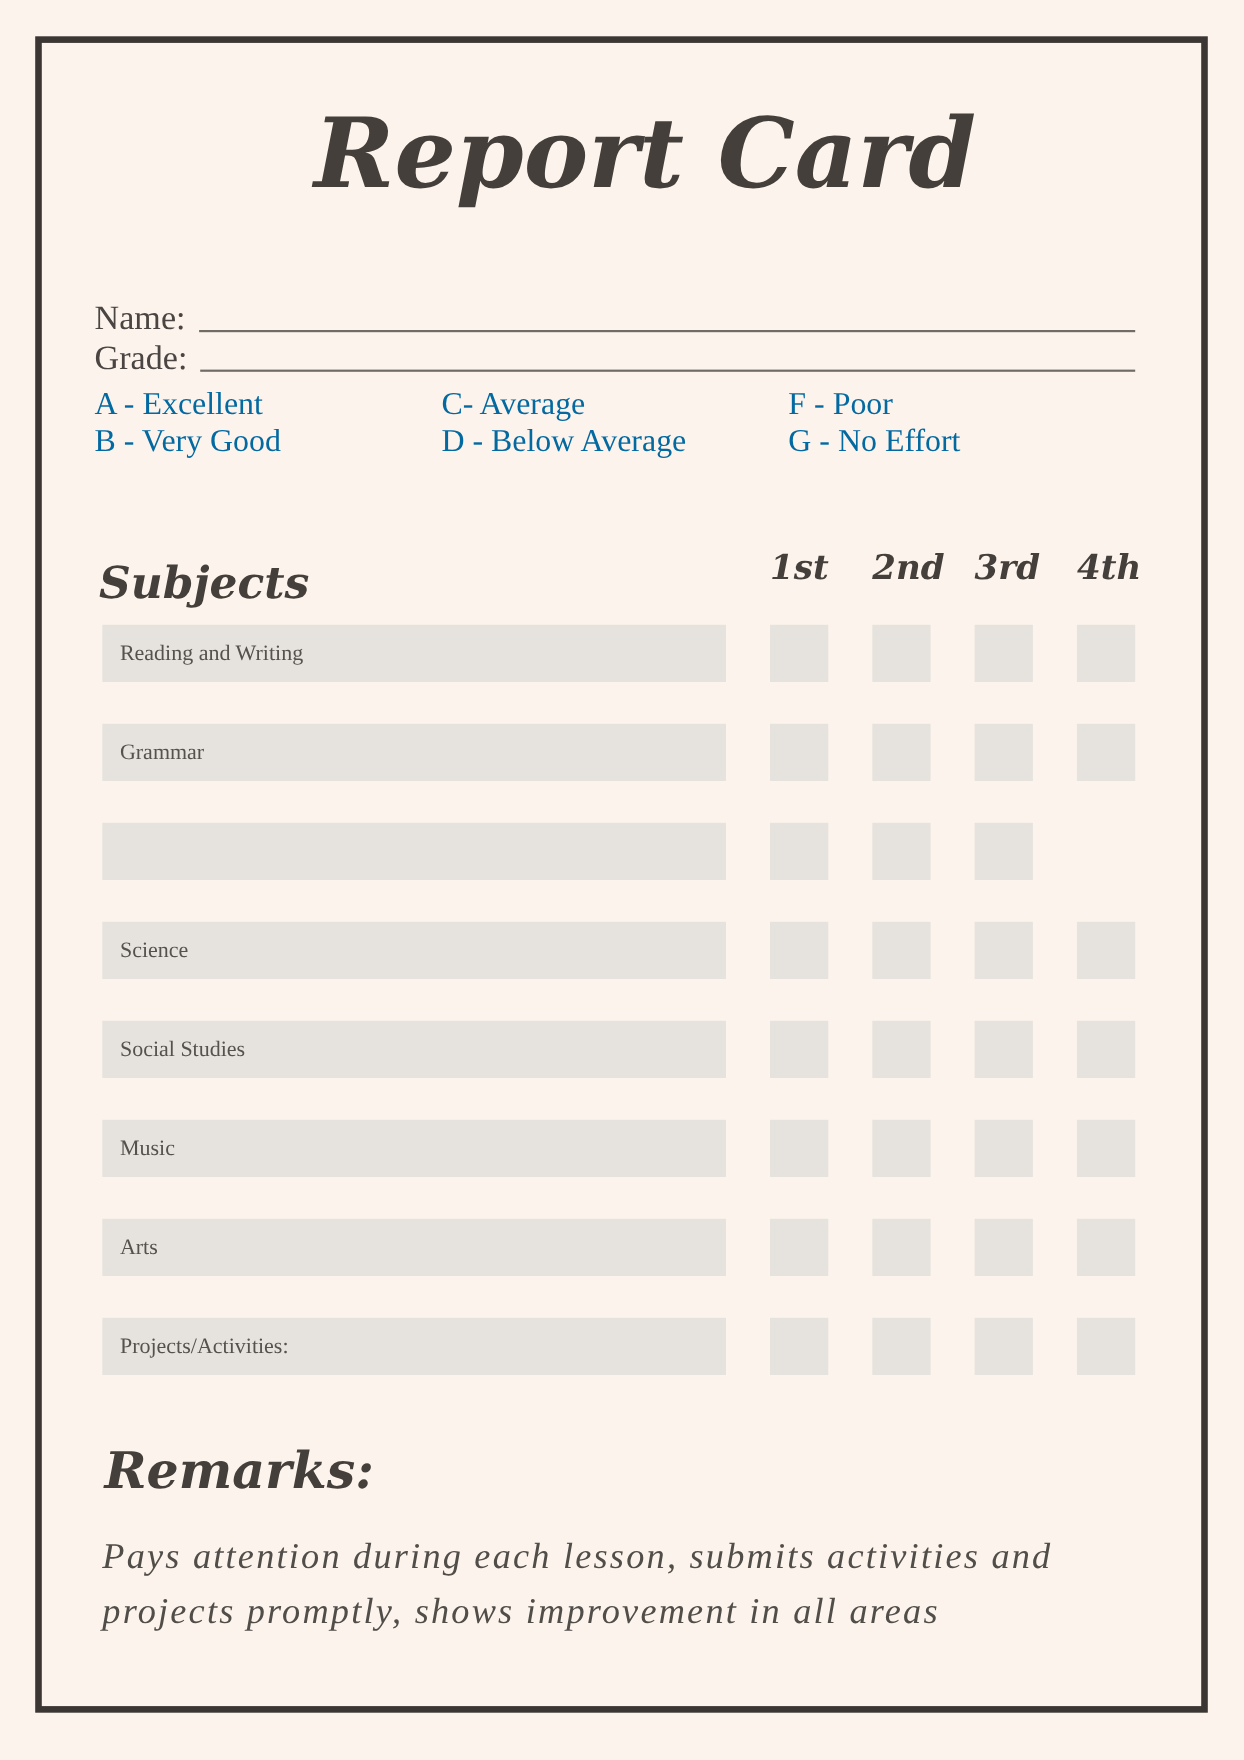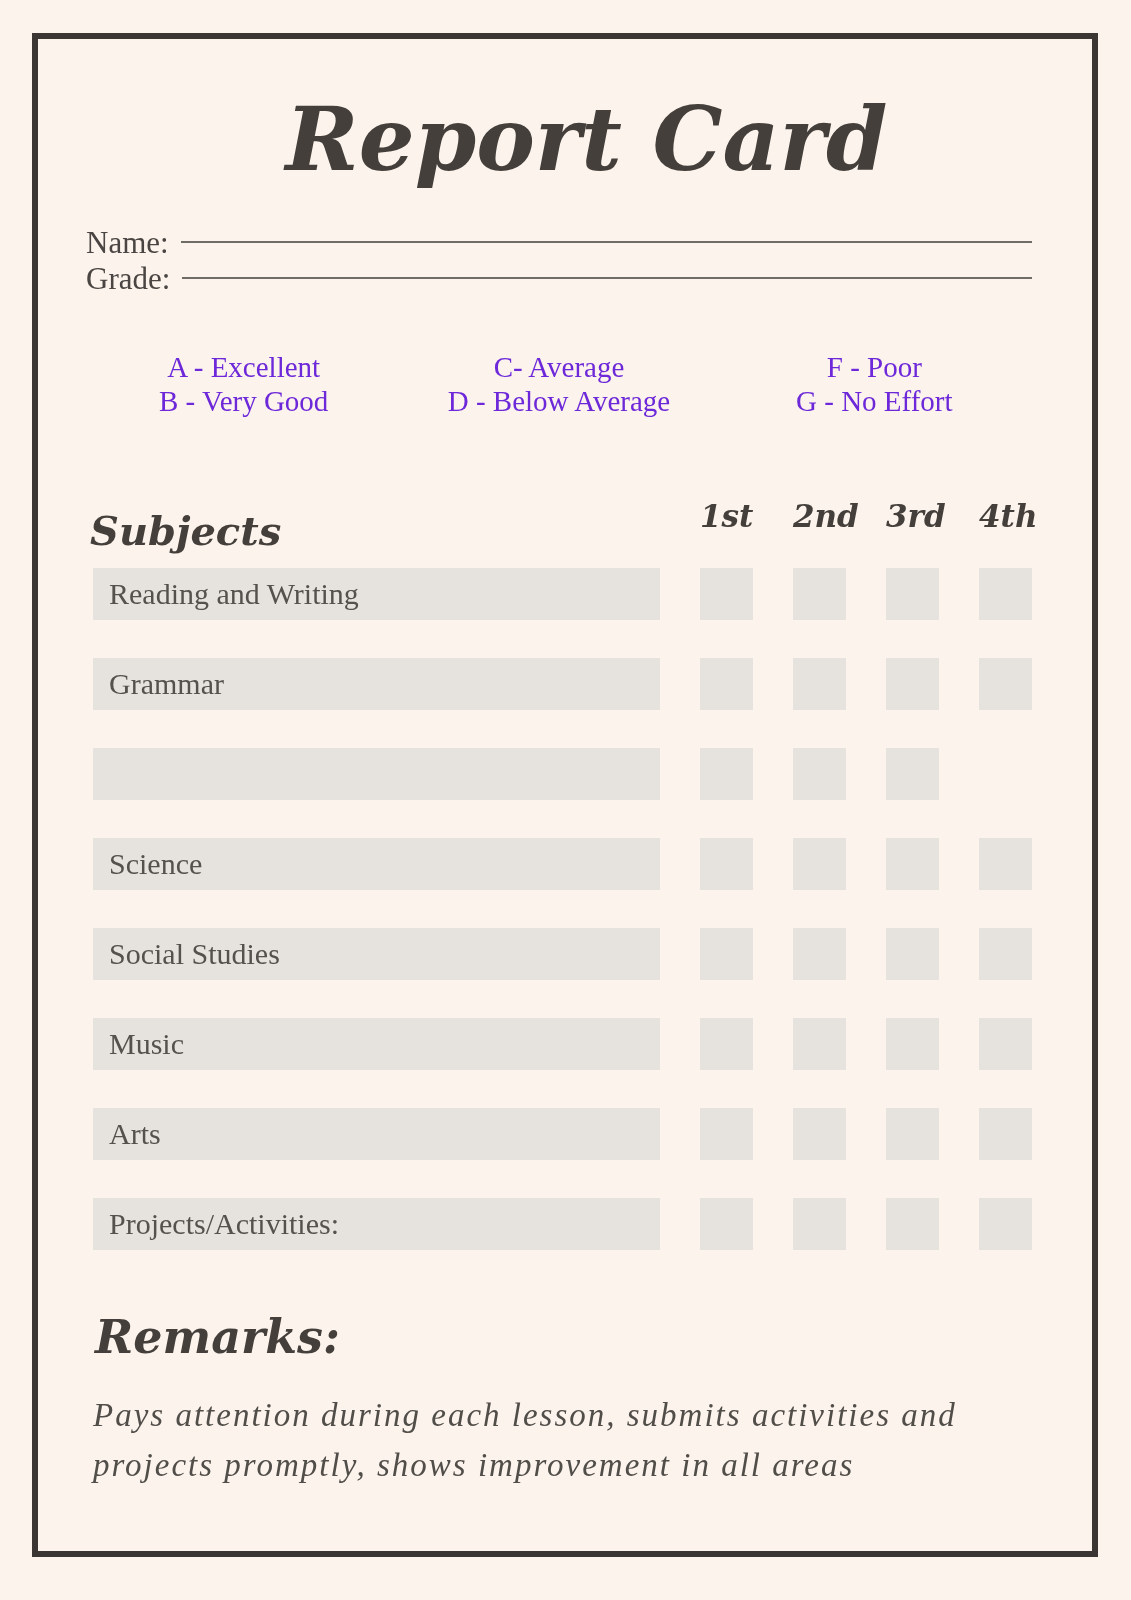--- a/index.html
+++ b/index.html
@@ -13,34 +13,34 @@
     position:absolute; left:32px; top:33px; width:1066px; height:1524px;
     border:6px solid #3b3633;
   }
   .title {
     position:absolute; left:0; right:0; top:95px; text-align:center;
     font-family:"DejaVu Serif", serif; font-style:italic; font-weight:bold;
     font-size:88px; line-height:88px; color:#443f3b;padding-left:42px;
   }
   .fieldrow {
     position:absolute; left:86px; width:946px; height:32px;
-    display:flex; align-items:center;
+    display:flex; align-items:flex-end;margin-top:46px;
   }
   .fieldrow.name { top:227px; }
   .fieldrow.grade { top:263px; }
   .field-label { font-size:31px; line-height:32px; color:#4a4542; }
   .field-line {
     flex:1; height:0; border-bottom:2px solid #6f6b67;
     margin-left:12px; margin-bottom:3px;
   }
   .legend {
     position:absolute; left:86px; top:350px; width:946px;
     display:grid; grid-template-columns:1fr 1fr 1fr;
   }
-  .legend-col { text-align:center; font-size:29px; line-height:34px; color:#6d28d9; }
+  .legend-col { text-align:left; font-size:29px; line-height:34px; color:#0369a1; }
   .subjects-header {
     position:absolute; left:90px; top:494px;
     font-family:"DejaVu Serif", serif; font-style:italic; font-weight:bold;
     font-size:40px; line-height:44px; color:#443f3b;margin-top:15px;
   }
   .quarters {
     position:absolute; left:700px; top:494px;
     display:grid; grid-template-columns:repeat(4,53px); column-gap:40px;
   }
   .quarter-label {
@@ -50,21 +50,21 @@
   .grade-rows {
     position:absolute; left:93px; top:568px;
     display:flex; flex-direction:column; gap:38px;
   }
   .grade-row {
     display:grid; grid-template-columns:567px repeat(4,53px);
     column-gap:40px; height:52px;
   }
   .subject-bar {
     background:#e6e3de; display:flex; align-items:center; padding-left:16px;
-    font-size:30px; color:#55514d;
+    font-size:20px; color:#55514d;
   }
   .grade-cell { background:#e6e3de; }
   .remarks-heading {
     position:absolute; left:95px; top:1312px;
     font-family:"DejaVu Serif", serif; font-style:italic; font-weight:bold;
     font-size:46px; line-height:50px; color:#443f3b;
   }
   .remarks-body {
     position:absolute; left:93px; top:1390px; width:940px;
     font-size:33px; line-height:50px; letter-spacing:2px; color:#514d49;font-style:italic;

